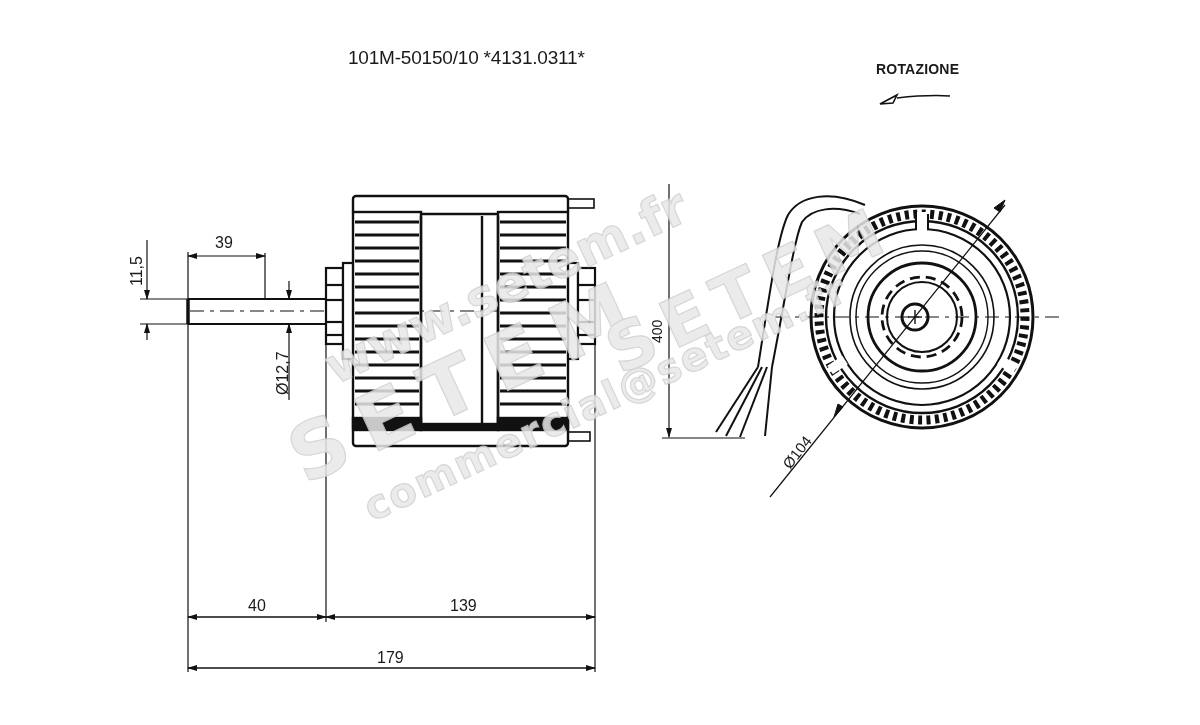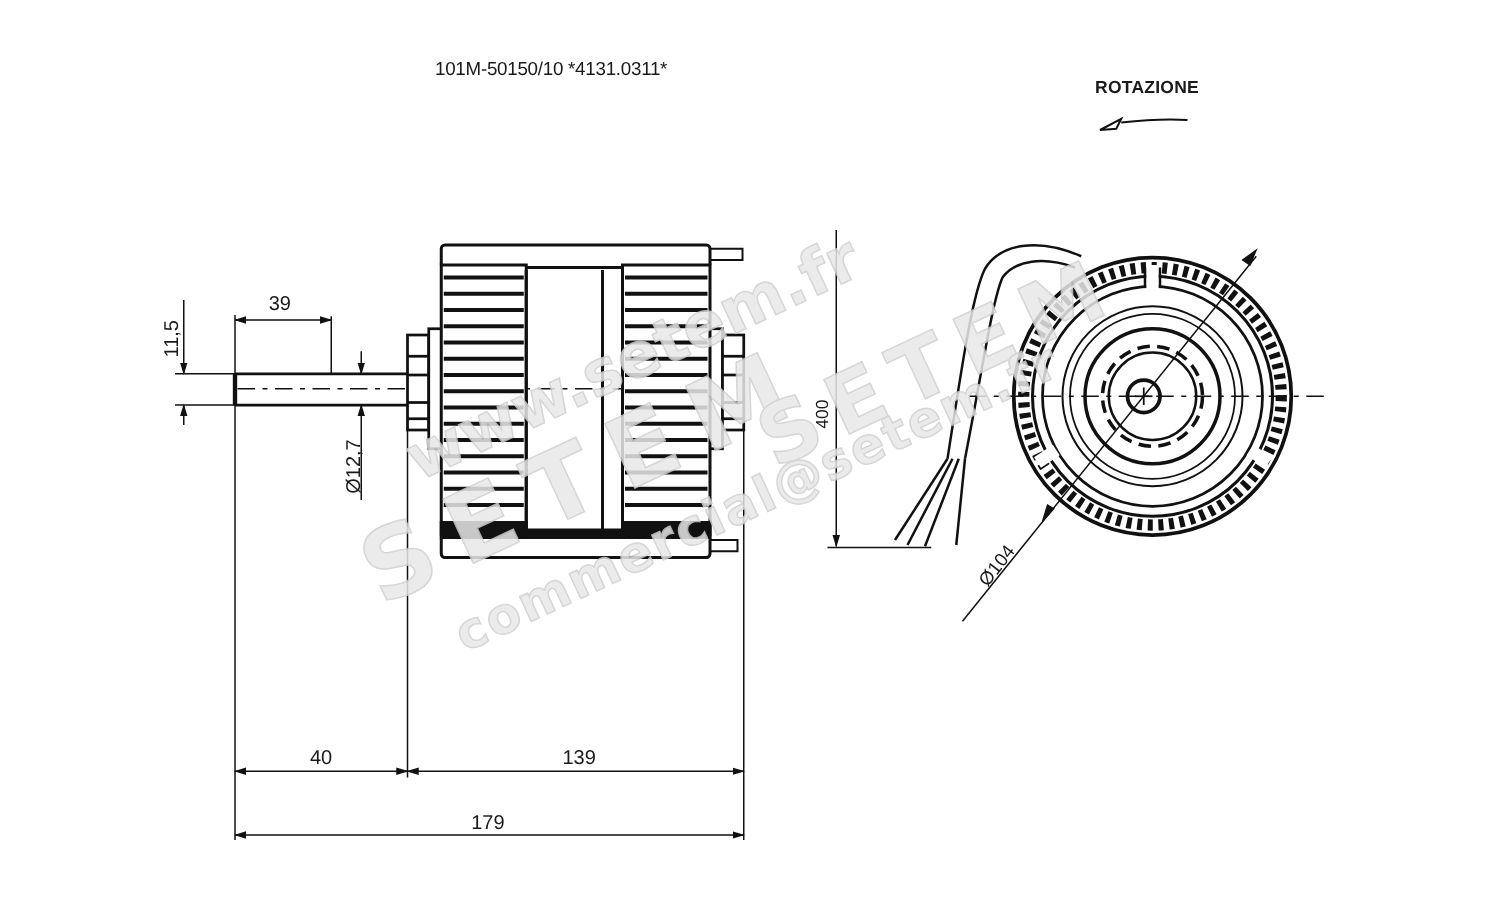--- a/index.html
+++ b/index.html
@@ -1,18 +1,18 @@
 <!DOCTYPE html>
 <html><head>
 <meta charset="utf-8">
 <style>
   html, body { margin: 0; padding: 0; background: #ffffff; }
   body { width: 1200px; height: 725px; position: relative; overflow: hidden; font-family: "Liberation Sans", sans-serif; color: #111; }
   .txt { position: absolute; white-space: nowrap; color: #1a1a1a; }
-  #title { left: 348px; top: 47px; font-size: 15px; letter-spacing: -0.2px; }
+  #title { left: 348px; top: 47px; font-size: 19px; letter-spacing: -0.2px; }
   #rot-label { left: 876px; top: 61px; font-size: 14px; font-weight: bold; letter-spacing: 0.2px; text-align: center; }
   svg#drawing { position: absolute; left: 0; top: 0; }
   .dim { font-family: "Liberation Sans", sans-serif; font-size: 16px; fill: #1a1a1a; }
   .wm { font-family: "DejaVu Sans", sans-serif; font-weight: bold; fill: #e8e8e8; stroke: #cfcfcf; stroke-width: 1.2; }
 </style>
 </head>
 <body>
 
 <div id="title" class="txt">101M-50150/10  *4131.0311*</div>
 <div id="rot-label" class="txt">ROTAZIONE</div>

